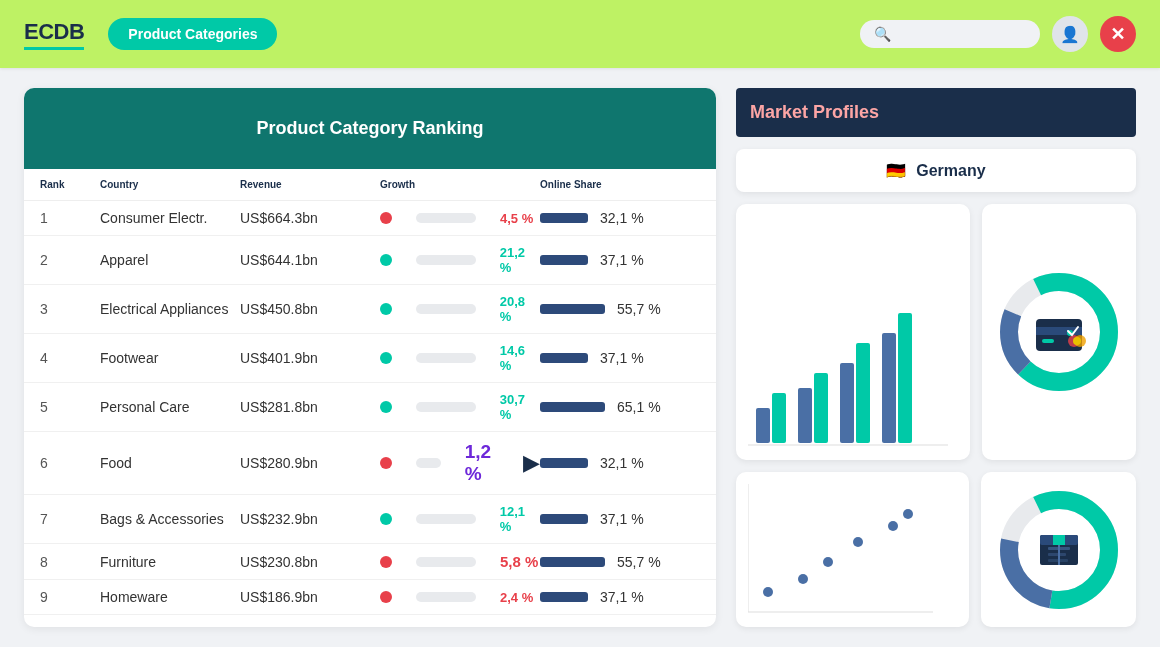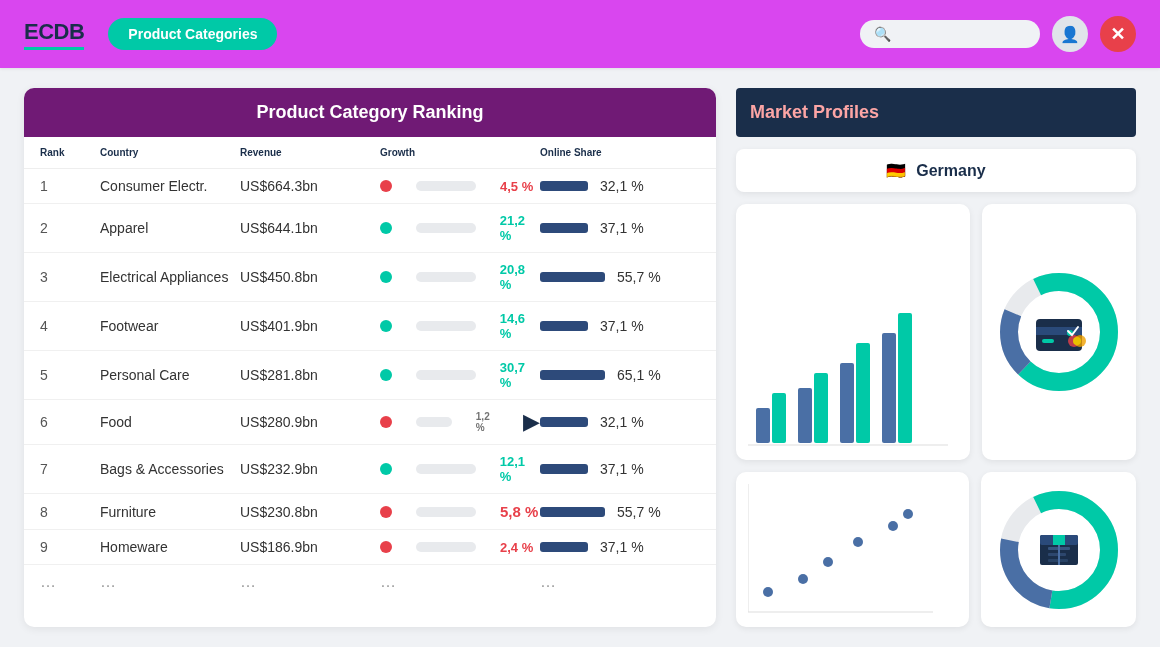--- a/index.html
+++ b/index.html
@@ -6,21 +6,21 @@
     body {
       font-family: -apple-system, BlinkMacSystemFont, 'Segoe UI', Arial, sans-serif;
       background: #f0f2f5;
       width: 1160px;
       height: 647px;
       overflow: hidden;
     }
 
     
     .header {
-      background: #d946ef;
+      background: #bef264;
       height: 68px;
       display: flex;
       align-items: center;
       padding: 0 24px;
       justify-content: space-between;
       box-shadow: 0 1px 3px rgba(0,0,0,0.08);
       gap: 21px;
     }
     .logo {
       font-size: 22px;
@@ -85,24 +85,24 @@
 
     
     .left-panel {
       flex: 1;
       background: white;
       border-radius: 10px;
       overflow: hidden;
       box-shadow: 0 2px 8px rgba(0,0,0,0.07);
     }
     .panel-header {
-      background: #701a75;
+      background: #0f766e;
       color: white;
       text-align: center;
-      padding: 14px;
+      padding: 30px;
       font-size: 18px;
       font-weight: 700;
     }
     .table-header {
       display: grid;
       grid-template-columns: 60px 1fr 140px 160px 160px;
       padding: 10px 16px;
       font-weight: 700;
       font-size: 10px;
       color: #1a2e4a;
@@ -368,21 +368,21 @@
     </div>
         <div class="table-row">
       <span class="rank-cell">6</span>
       <span>Food</span>
       <span class="revenue-cell">US$280.9bn</span>
       <span class="growth-cell">
         <span class="dot-red"></span>
         <span class="bar-container">
           <span class="bar-fill red" style="width:3px;"></span>
         </span>
-        <span style="color:#737373; font-weight:600; font-size:10px;">1,2 %</span>
+        <span style="color:#6d28d9; font-weight:600; font-size:19px;">1,2 %</span>
         <span class="arrow-icon">▶</span>
       </span>
       <span class="online-cell">
         <span class="online-bar" style="width:48px;"></span>
         <span style="margin-left:6px;">32,1 %</span>
       </span>
     </div>
         <div class="table-row">
       <span class="rank-cell">7</span>
       <span>Bags &amp; Accessories</span>

